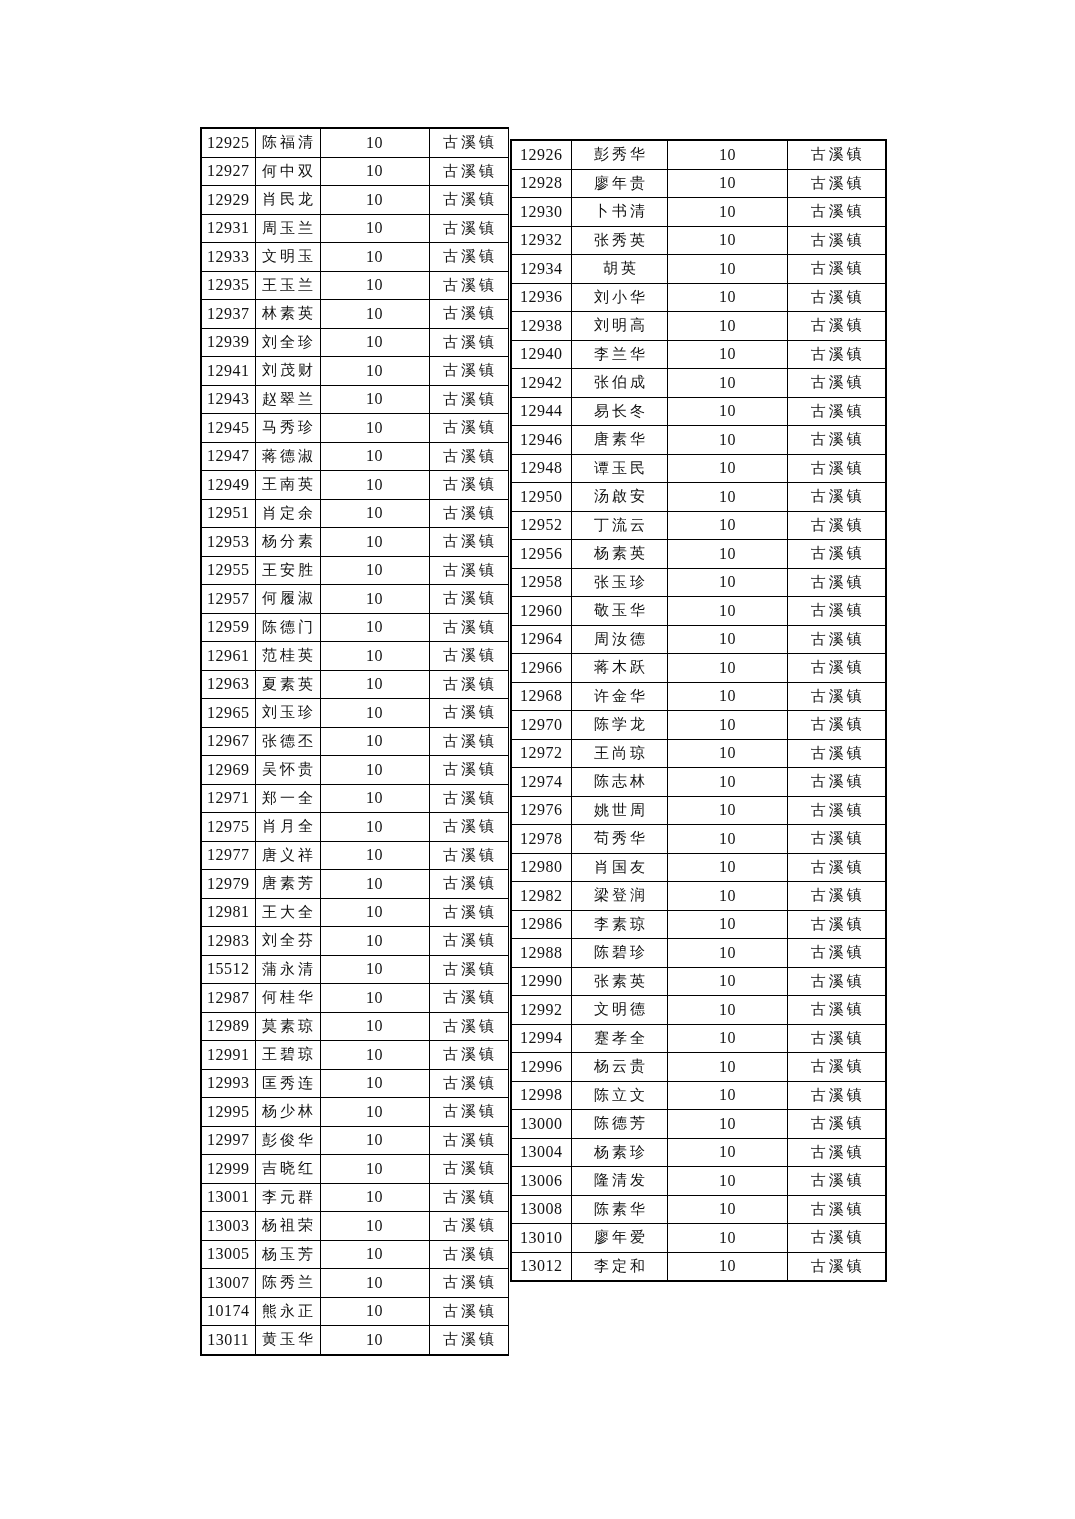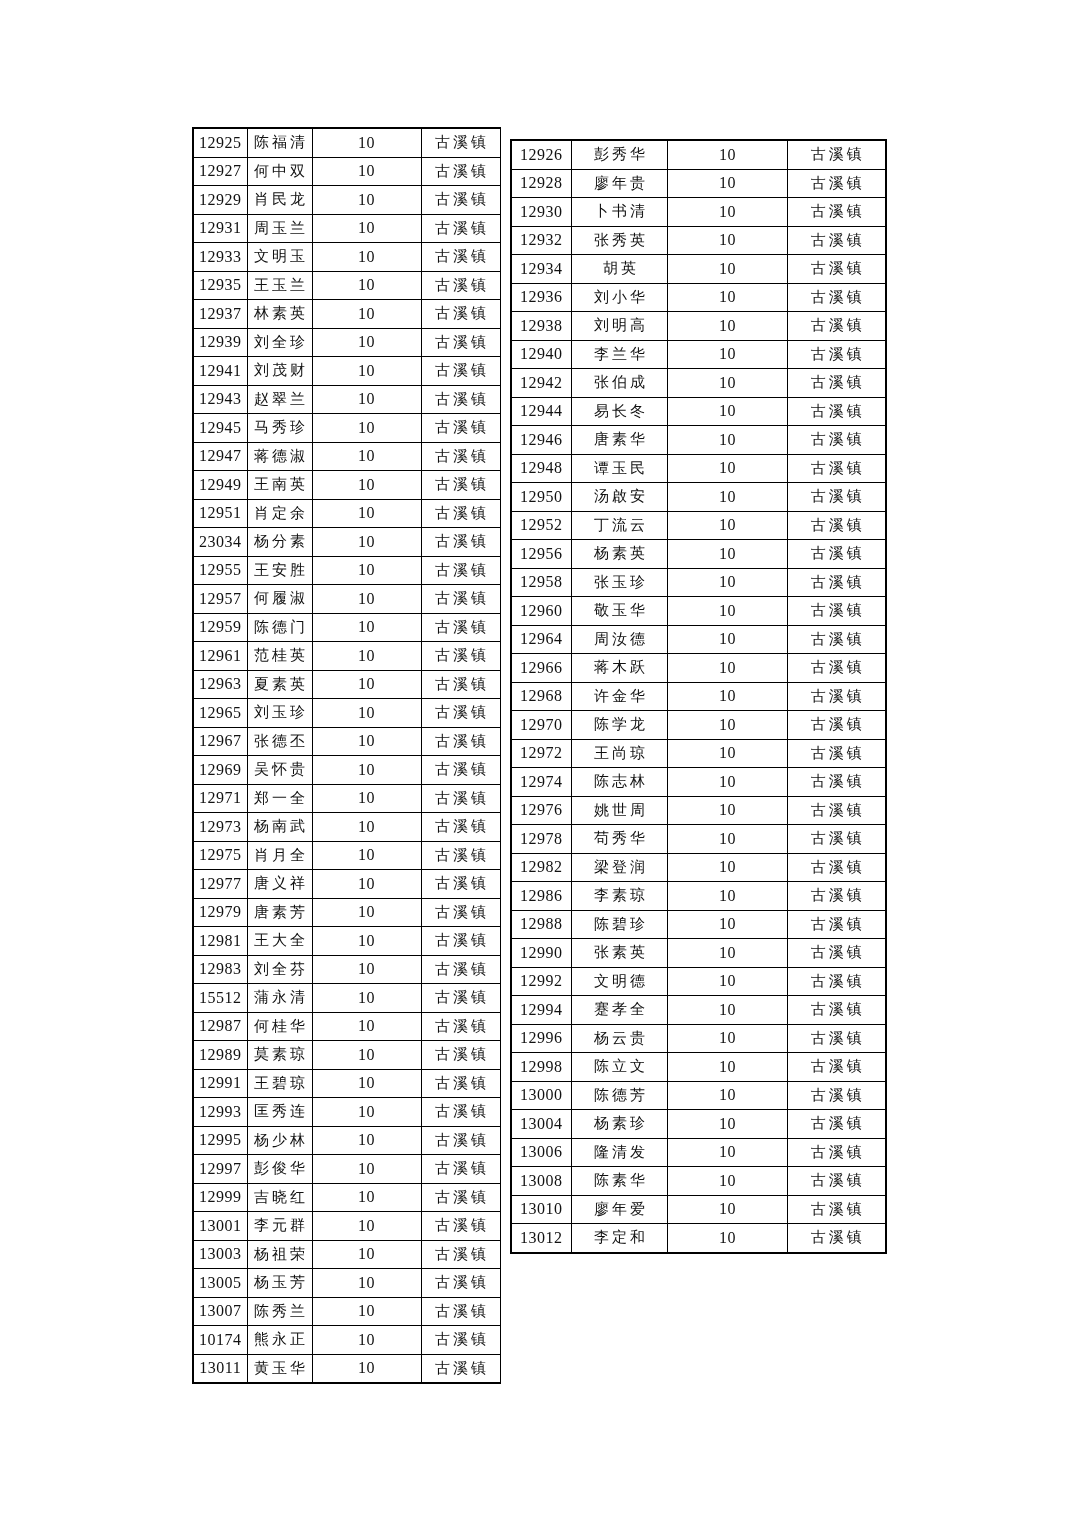--- a/index.html
+++ b/index.html
@@ -16,25 +16,25 @@
   }
   .page {
     position: absolute;
     left: 0; top: 0;
     width: 1075px;
     height: 1519px;
     background: #ffffff;
   }
   .tables-wrap {
     position: absolute;
-    left: 192px;
+    left: 200px;
     top: 127px;
     display: flex;
     align-items: flex-start;
-    gap: 9px;
+    gap: 1px;
   }
   table.roster {
     border-collapse: collapse;
     table-layout: fixed;
     border: 2px solid #000000;
   }
   table.roster-left {
     width: 307px;
     border-right-width: 1px;
   }
@@ -154,21 +154,21 @@
             <td class="cell-num">10</td>
             <td class="cell-cjk">古溪镇</td>
           </tr>
           <tr>
             <td class="cell-num">12951</td>
             <td class="cell-cjk">肖定余</td>
             <td class="cell-num">10</td>
             <td class="cell-cjk">古溪镇</td>
           </tr>
           <tr>
-            <td class="cell-num">23034</td>
+            <td class="cell-num">12953</td>
             <td class="cell-cjk">杨分素</td>
             <td class="cell-num">10</td>
             <td class="cell-cjk">古溪镇</td>
           </tr>
           <tr>
             <td class="cell-num">12955</td>
             <td class="cell-cjk">王安胜</td>
             <td class="cell-num">10</td>
             <td class="cell-cjk">古溪镇</td>
           </tr>
@@ -210,26 +210,20 @@
           </tr>
           <tr>
             <td class="cell-num">12969</td>
             <td class="cell-cjk">吴怀贵</td>
             <td class="cell-num">10</td>
             <td class="cell-cjk">古溪镇</td>
           </tr>
           <tr>
             <td class="cell-num">12971</td>
             <td class="cell-cjk">郑一全</td>
-            <td class="cell-num">10</td>
-            <td class="cell-cjk">古溪镇</td>
-          </tr>
-          <tr>
-            <td class="cell-num">12973</td>
-            <td class="cell-cjk">杨南武</td>
             <td class="cell-num">10</td>
             <td class="cell-cjk">古溪镇</td>
           </tr>
           <tr>
             <td class="cell-num">12975</td>
             <td class="cell-cjk">肖月全</td>
             <td class="cell-num">10</td>
             <td class="cell-cjk">古溪镇</td>
           </tr>
           <tr>
@@ -495,20 +489,26 @@
             <td class="cell-num">10</td>
             <td class="cell-cjk">古溪镇</td>
           </tr>
           <tr>
             <td class="cell-num">12978</td>
             <td class="cell-cjk">苟秀华</td>
             <td class="cell-num">10</td>
             <td class="cell-cjk">古溪镇</td>
           </tr>
           <tr>
+            <td class="cell-num">12980</td>
+            <td class="cell-cjk">肖国友</td>
+            <td class="cell-num">10</td>
+            <td class="cell-cjk">古溪镇</td>
+          </tr>
+          <tr>
             <td class="cell-num">12982</td>
             <td class="cell-cjk">梁登润</td>
             <td class="cell-num">10</td>
             <td class="cell-cjk">古溪镇</td>
           </tr>
           <tr>
             <td class="cell-num">12986</td>
             <td class="cell-cjk">李素琼</td>
             <td class="cell-num">10</td>
             <td class="cell-cjk">古溪镇</td>

